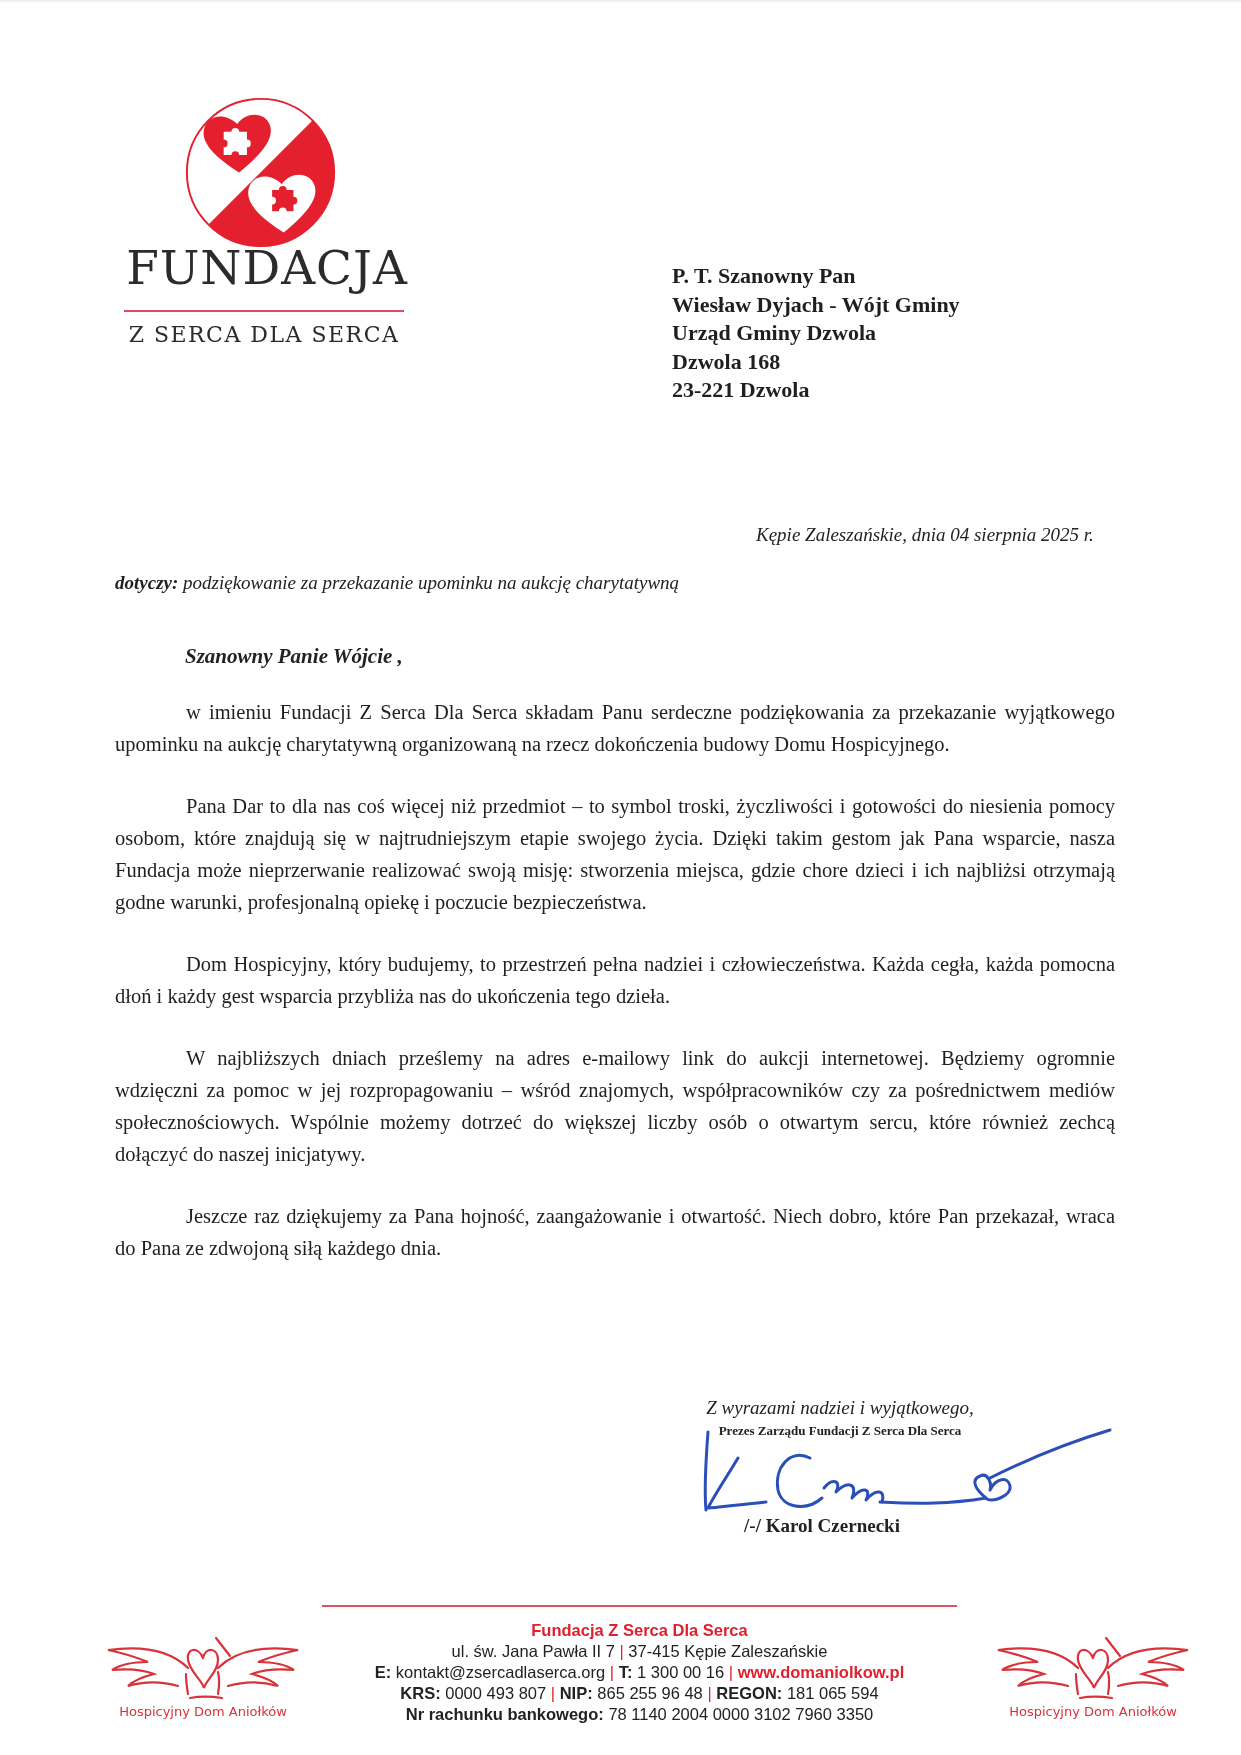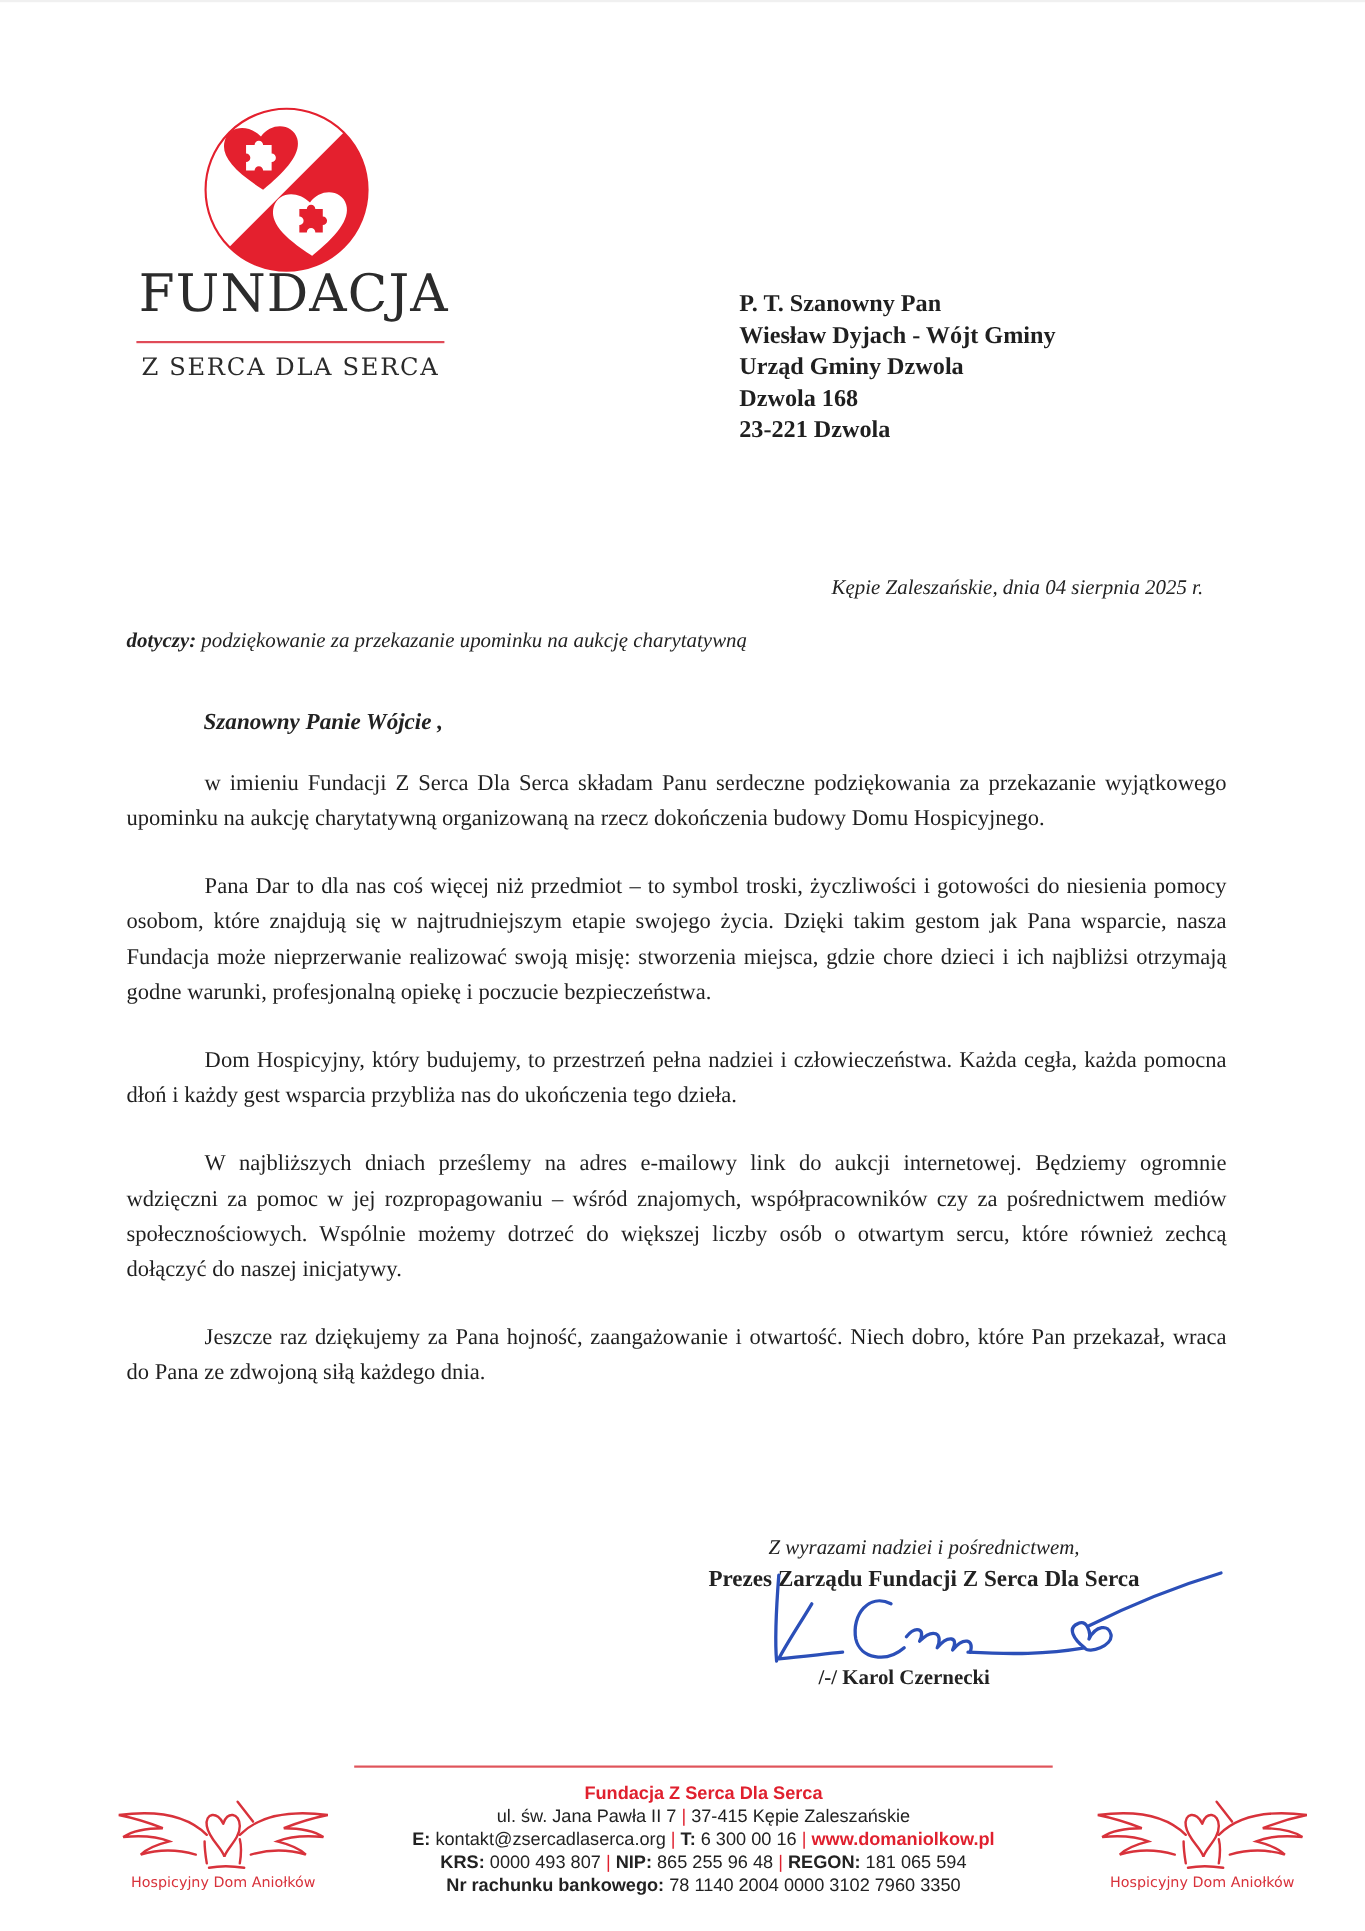--- a/index.html
+++ b/index.html
@@ -24,21 +24,21 @@
   #subject { left: 115px; top: 572px; font-size: 19px; font-style: italic; white-space: nowrap; color: #222; }
   #subject b { font-weight: bold; }
   
   #salutation { left: 185px; top: 644px; font-size: 21px; font-style: italic; font-weight: bold; color: #222; }
   
   #body { left: 115px; top: 696px; width: 1000px; font-size: 20.5px; line-height: 32px; color: #1f1f1f; text-align: justify; }
   #body p { margin: 0 0 30px 0; text-indent: 71px; }
   
   #closing { left: 640px; top: 1397px; width: 400px; text-align: center; }
   #closing-phrase { font-style: italic; font-size: 19px; color: #222; margin-bottom: 4px; }
-  #closing-title { font-weight: bold; font-size: 21px; color: #222; white-space: nowrap; }
+  #closing-title { font-weight: bold; font-size: 13px; color: #222; white-space: nowrap; }
   #signature { left: 690px; top: 1418px; width: 440px; height: 100px; }
   #signer { left: 702px; top: 1515px; width: 240px; text-align: center; font-weight: bold; font-size: 19px; color: #222; }
   
   #footer-rule { left: 322px; top: 1605px; width: 635px; height: 2px; background: #d9363e; opacity: .85; }
   #footer { left: 322px; top: 1620px; width: 635px; text-align: center; font-family: "Liberation Sans", sans-serif;
     font-size: 16.5px; line-height: 21px; color: #222; }
   #footer .red { color: #e0202e; font-weight: bold; }
   #footer .sep { color: #e0202e; }
   #footer b { font-weight: bold; }
   .hospice-logo { width: 210px; height: 100px; }
@@ -94,21 +94,21 @@
 
 <div class="abs" id="body">
   <p>w imieniu Fundacji Z Serca Dla Serca składam Panu serdeczne podziękowania za przekazanie wyjątkowego upominku na aukcję charytatywną organizowaną na rzecz dokończenia budowy Domu Hospicyjnego.</p>
   <p>Pana Dar to dla nas coś więcej niż przedmiot – to symbol troski, życzliwości i gotowości do niesienia pomocy osobom, które znajdują się w najtrudniejszym etapie swojego życia. Dzięki takim gestom jak Pana wsparcie, nasza Fundacja może nieprzerwanie realizować swoją misję: stworzenia miejsca, gdzie chore dzieci i ich najbliżsi otrzymają godne warunki, profesjonalną opiekę i poczucie bezpieczeństwa.</p>
   <p>Dom Hospicyjny, który budujemy, to przestrzeń pełna nadziei i człowieczeństwa. Każda cegła, każda pomocna dłoń i każdy gest wsparcia przybliża nas do ukończenia tego dzieła.</p>
   <p>W najbliższych dniach prześlemy na adres e-mailowy link do aukcji internetowej. Będziemy ogromnie wdzięczni za pomoc w jej rozpropagowaniu – wśród znajomych, współpracowników czy za pośrednictwem mediów społecznościowych. Wspólnie możemy dotrzeć do większej liczby osób o otwartym sercu, które również zechcą dołączyć do naszej inicjatywy.</p>
   <p>Jeszcze raz dziękujemy za Pana hojność, zaangażowanie i otwartość. Niech dobro, które Pan przekazał, wraca do Pana ze zdwojoną siłą każdego dnia.</p>
 </div>
 
 <div class="abs" id="closing">
-  <div id="closing-phrase">Z wyrazami nadziei i pośrednictwem,</div>
+  <div id="closing-phrase">Z wyrazami nadziei i wyjątkowego,</div>
   <div id="closing-title">Prezes Zarządu Fundacji Z Serca Dla Serca</div>
 </div>
 <svg class="abs" id="signature" viewBox="0 0 440 100">
   <g fill="none" stroke="#2b4fb8" stroke-width="3" stroke-linecap="round" stroke-linejoin="round">
     <path d="M18 14 C16 40 14 70 16 92"></path>
     <path d="M48 40 C36 60 24 78 18 90 C40 88 56 86 76 84"></path>
     <path d="M120 40 C100 30 84 50 88 72 C92 90 116 94 132 80"></path>
     <path d="M134 70 C142 60 152 62 146 74 C158 62 168 66 162 80 C172 68 182 70 176 82 C186 70 196 72 192 84"></path>
     <path d="M190 84 C230 86 260 86 296 80 C286 72 280 62 290 58 C298 54 302 66 300 72 C306 60 318 58 320 68 C322 78 300 86 296 80"></path>
     <path d="M300 60 C340 40 380 24 420 12"></path>
@@ -122,21 +122,21 @@
   <div>
     <span>ul. św. Jana Pawła II 7</span>
     <span class="sep">|</span>
     <span>37-415 Kępie Zaleszańskie</span>
   </div>
   <div>
     <b>E:</b>
     <span>kontakt@zsercadlaserca.org</span>
     <span class="sep">|</span>
     <b>T:</b>
-    <span>6 300 00 16</span>
+    <span>1 300 00 16</span>
     <span class="sep">|</span>
     <span class="red">www.domaniolkow.pl</span>
   </div>
   <div>
     <b>KRS:</b>
     <span>0000 493 807</span>
     <span class="sep">|</span>
     <b>NIP:</b>
     <span>865 255 96 48</span>
     <span class="sep">|</span>

